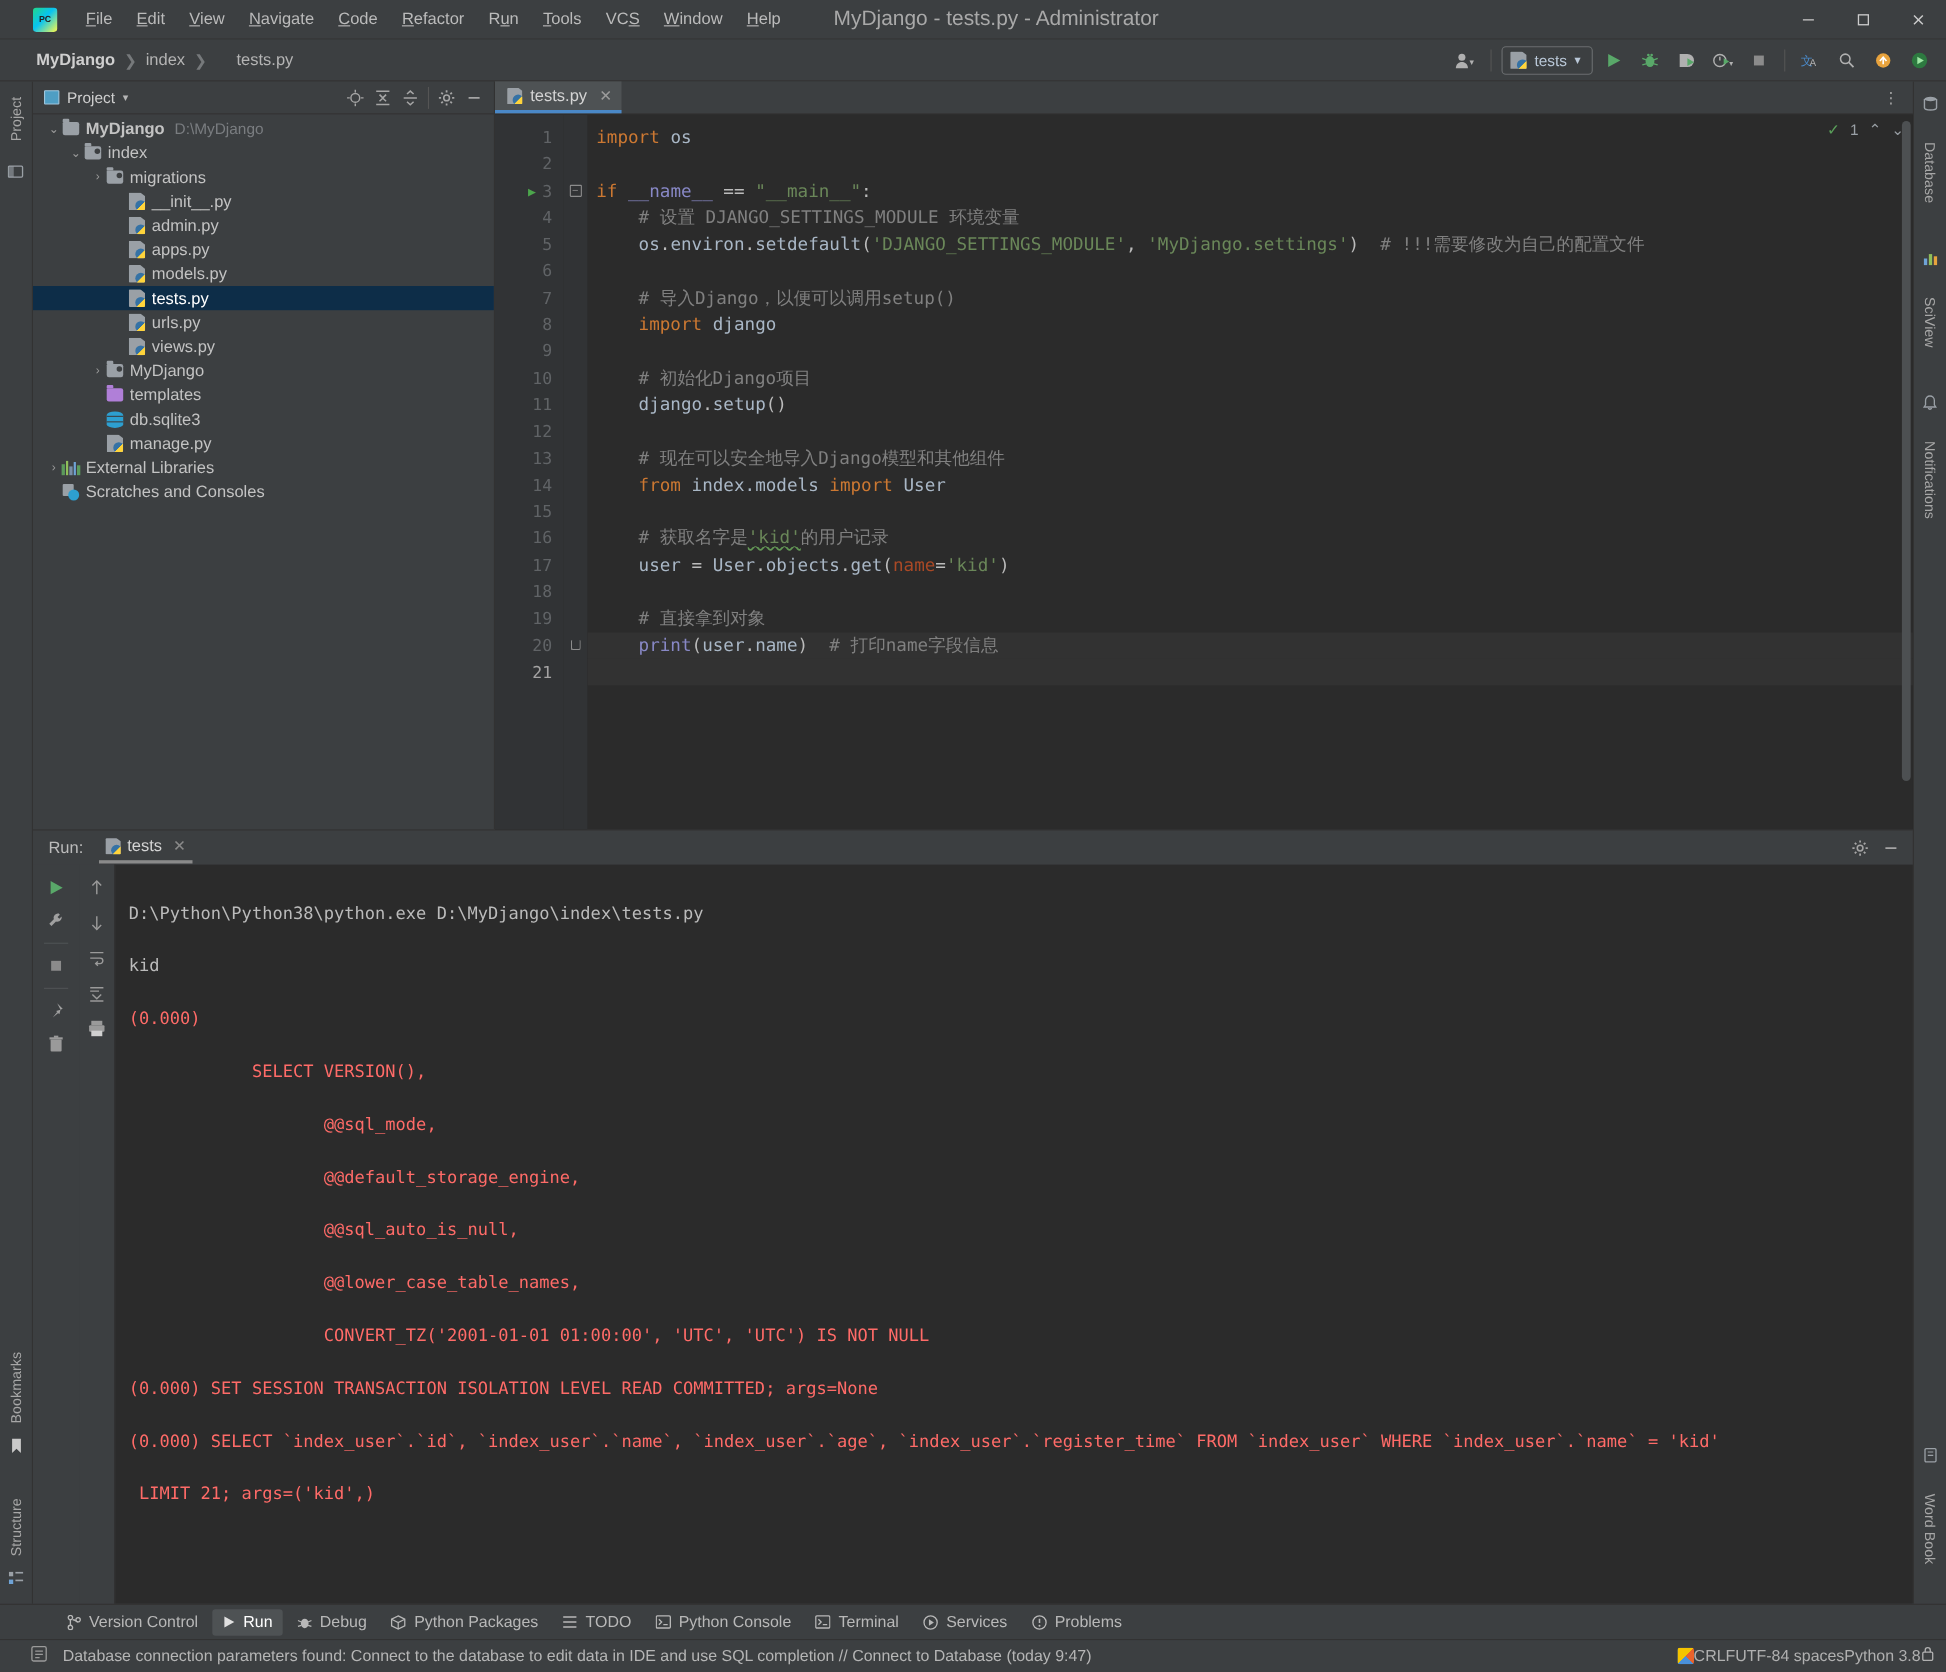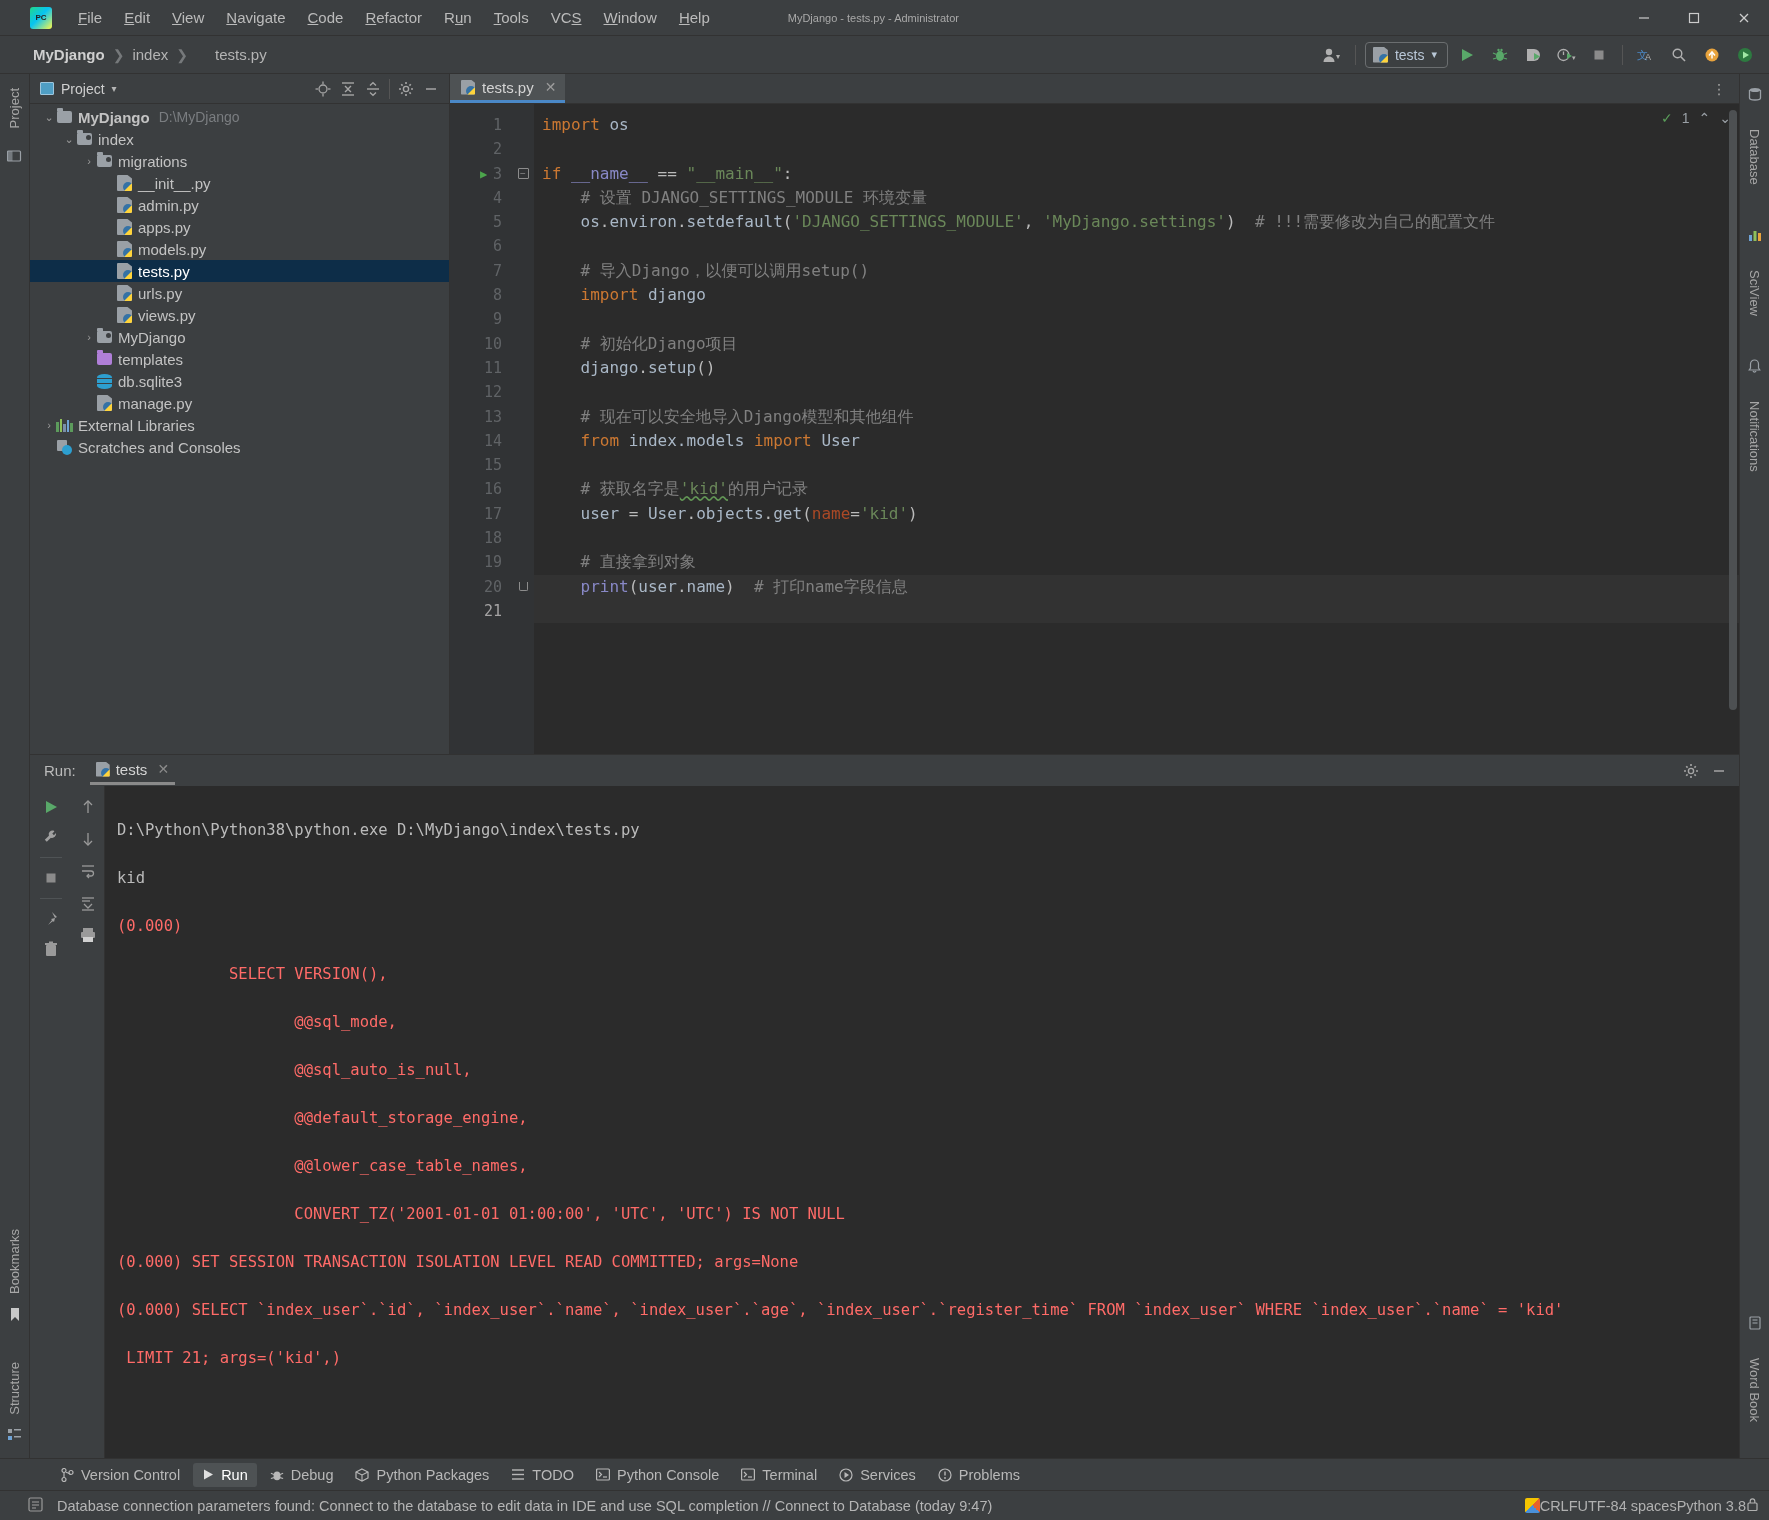--- a/index.html
+++ b/index.html
@@ -32,22 +32,22 @@
     font-size: 8px; font-weight: bold; color: #222;
     margin-right: 16px; flex: 0 0 22px;
   }
   .menu { display: flex; align-items: center; gap: 2px; }
   .menu-item {
     font-size: 15px; color: #bbbbbb;
     padding: 4px 10px; cursor: default; white-space: nowrap;
   }
   .menu-item u { text-decoration: underline; }
   .win-title {
-    font-size: 11px; color: #a9a9a9;
-    margin-left: 68px; white-space: nowrap;
+    font-size: 19px; color: #a9a9a9;
+    margin-left: 38px; white-space: nowrap;
   }
   .win-controls {
     position: absolute; right: 0; top: 0; height: 36px;
     display: flex; align-items: center;
   }
   .win-btn {
     width: 50px; height: 36px;
     display: flex; align-items: center; justify-content: center;
     color: #cccccc; font-size: 15px;
   }
@@ -880,22 +880,22 @@
                 </svg>
             </div>
           </div>
 
           <div class="console">
 <span class="c-white" style="display: block;">D:\Python\Python38\python.exe D:\MyDjango\index\tests.py</span>
 <span class="c-white" style="display: block;">kid</span>
 <span class="c-red" style="display: block;">(0.000)</span>
 <span class="c-red" style="display: block;">            SELECT VERSION(),</span>
 <span class="c-red" style="display: block;">                   @@sql_mode,</span>
+<span class="c-red" style="display: block;">                   @@default_storage_engine,</span>
 <span class="c-red" style="display: block;">                   @@sql_auto_is_null,</span>
-<span class="c-red" style="display: block;">                   @@default_storage_engine,</span>
 <span class="c-red" style="display: block;">                   @@lower_case_table_names,</span>
 <span class="c-red" style="display: block;">                   CONVERT_TZ('2001-01-01 01:00:00', 'UTC', 'UTC') IS NOT NULL</span>
 <span class="c-red" style="display: block;">(0.000) SET SESSION TRANSACTION ISOLATION LEVEL READ COMMITTED; args=None</span>
 <span class="c-red" style="display: block;">(0.000) SELECT `index_user`.`id`, `index_user`.`name`, `index_user`.`age`, `index_user`.`register_time` FROM `index_user` WHERE `index_user`.`name` = 'kid'</span>
 <span class="c-red" style="display: block;"> LIMIT 21; args=('kid',)</span>
 <span class="c-white" style="display: block;">&nbsp;</span>
 
           </div>
         </div>
       </div>

